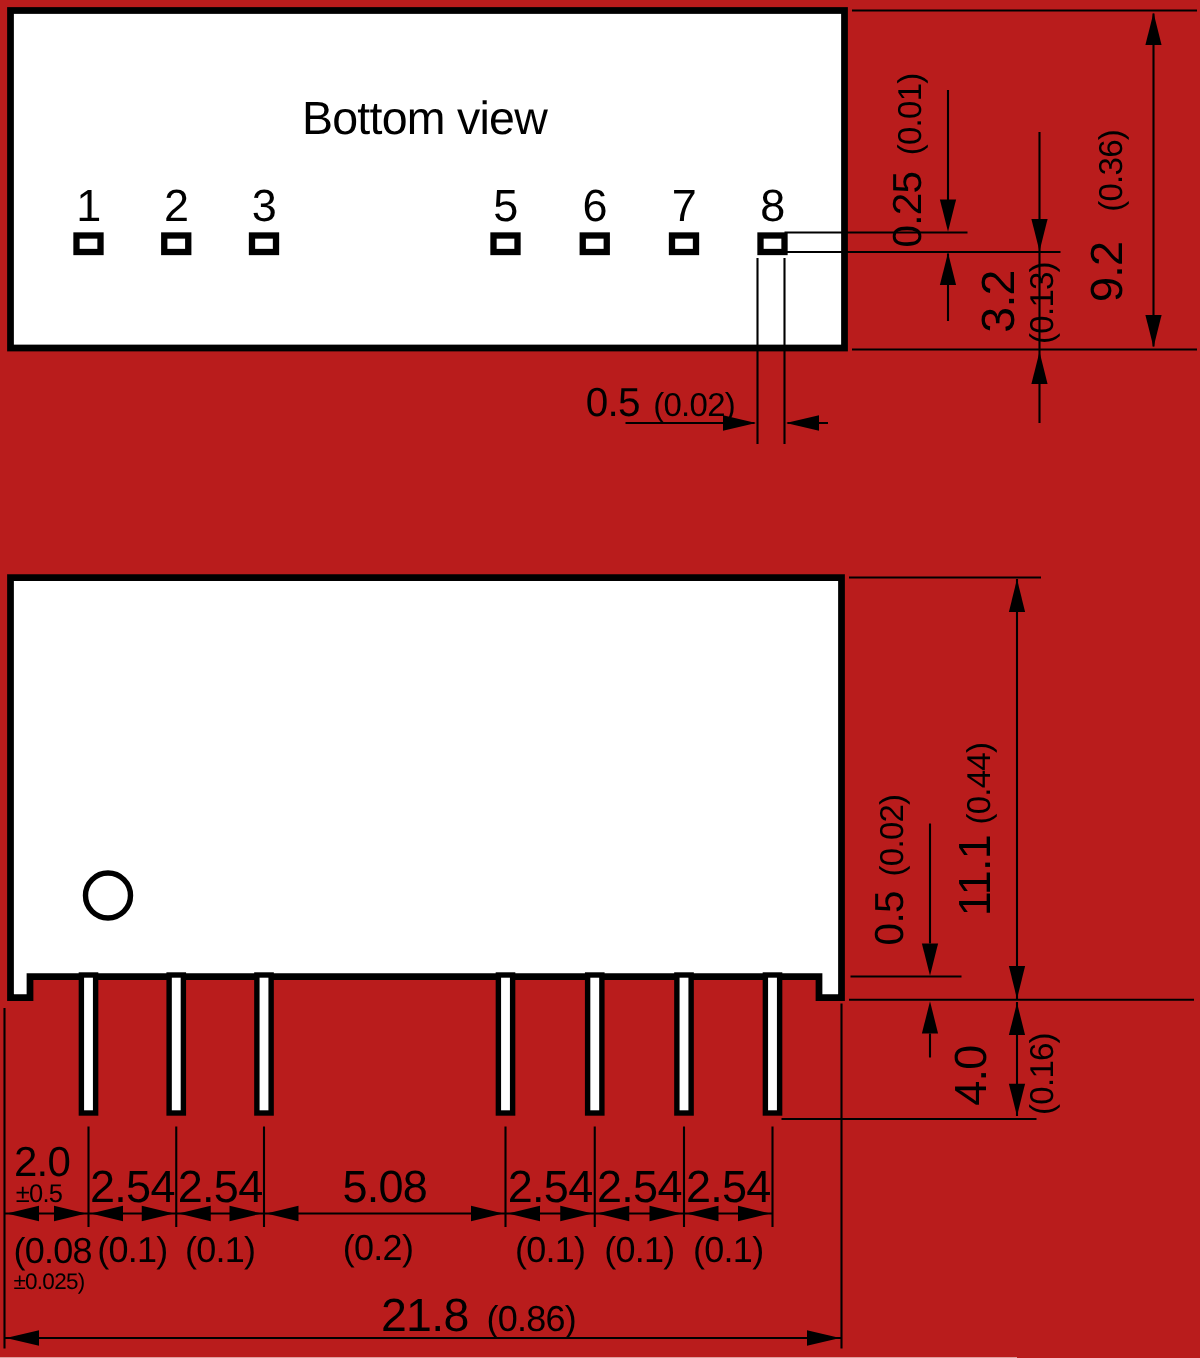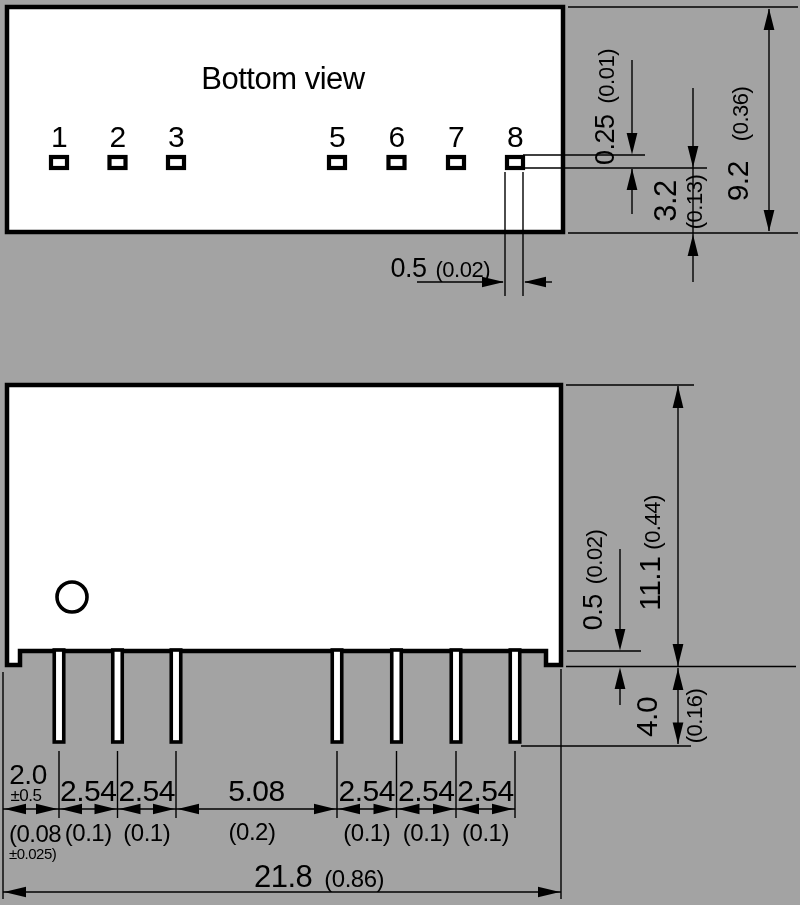--- a/index.html
+++ b/index.html
@@ -1,16 +1,16 @@
 <!DOCTYPE html>
 <html><head>
 <meta charset="utf-8">
 <style>
   html, body { margin: 0; padding: 0; background: #ffffff; }
-  .page { width: 800px; height: 905px; background: #a3a3a3; position: relative; overflow: hidden; }
+  .page { width: 800px; height: 905px; background: #b91c1c; position: relative; overflow: hidden; }
   svg { display: block; }
   svg text {
     font-family: "Liberation Sans", sans-serif;
     fill: #000000;
     letter-spacing: -0.5px;
   }
   .thin  { stroke: #000000; stroke-width: 1.4; fill: none; }
   .thick { stroke: #000000; stroke-width: 4.5; fill: #ffffff; stroke-linejoin: miter; }
   .pin   { stroke: #000000; stroke-width: 3.6; fill: #ffffff; }
   .pad   { stroke: #000000; stroke-width: 4.2; fill: #ffffff; }

